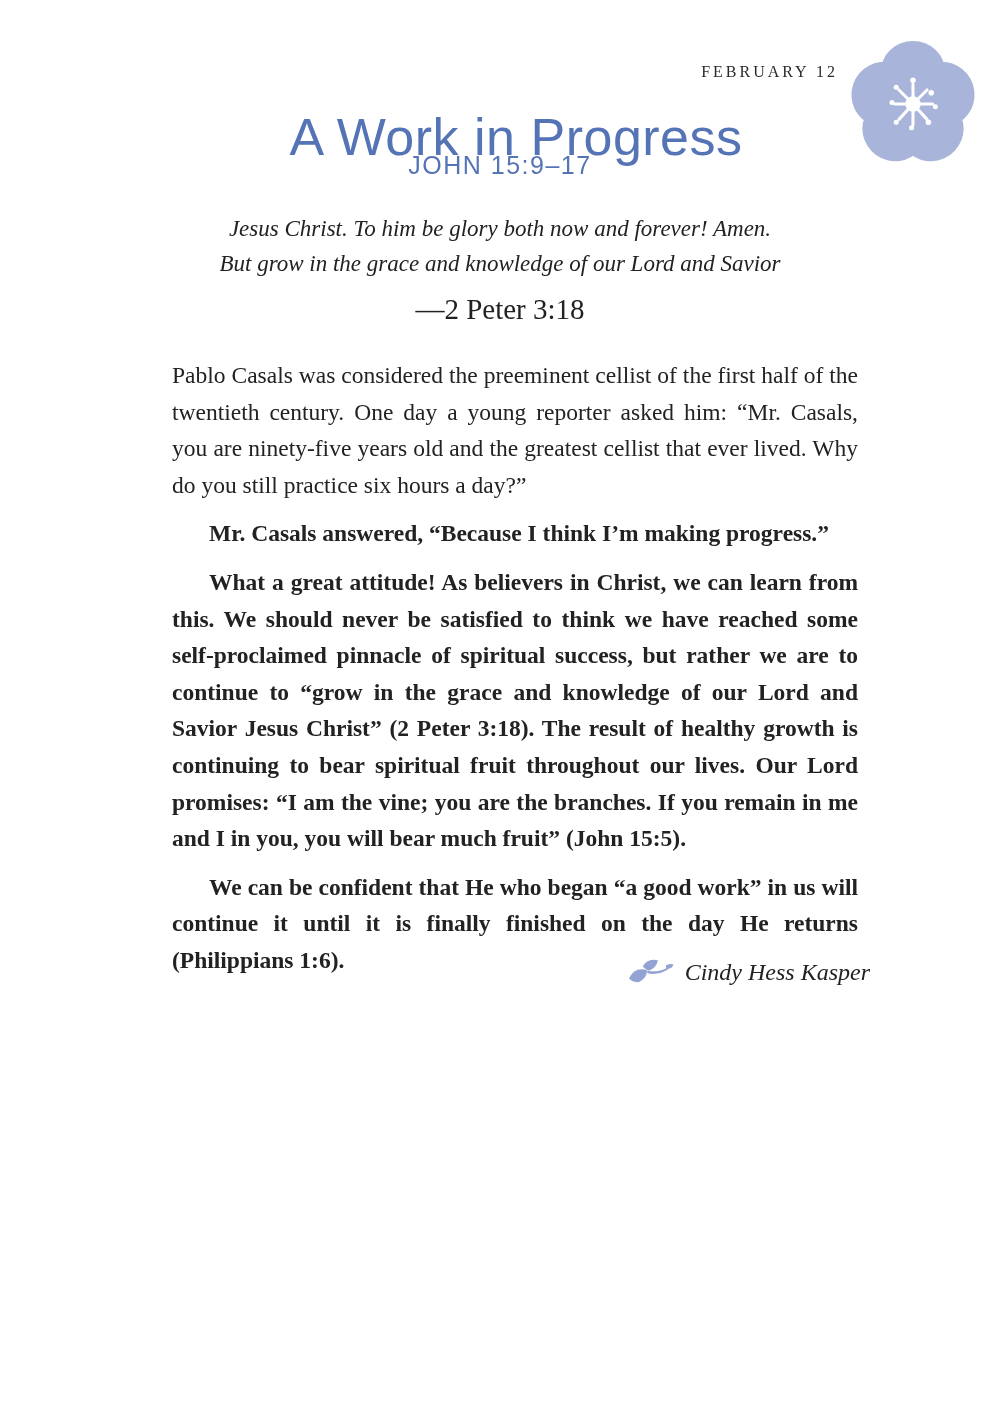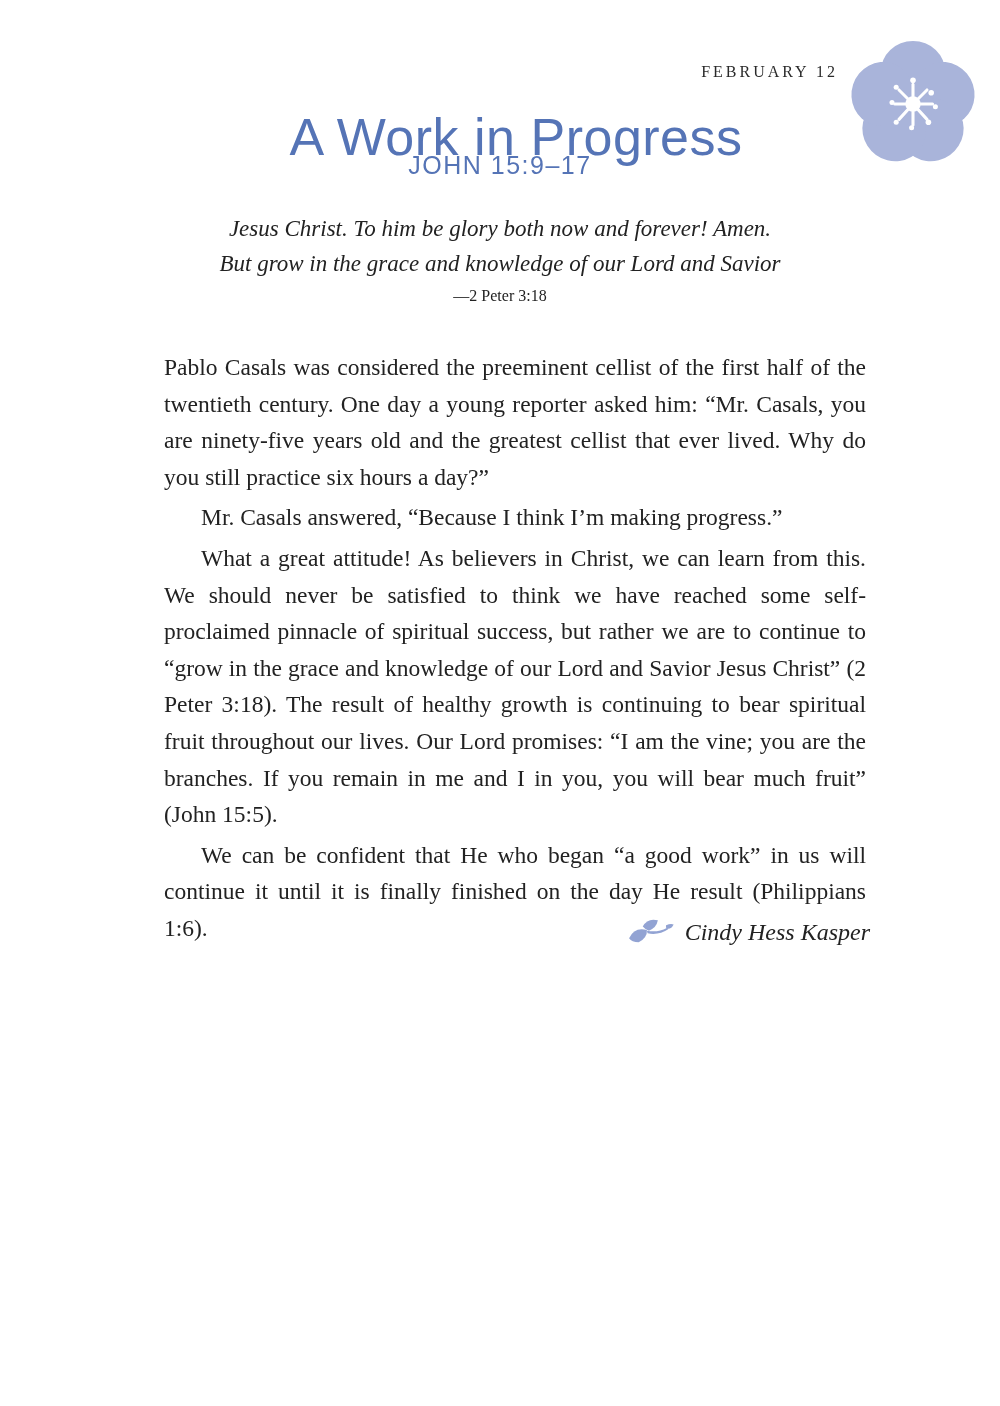--- a/index.html
+++ b/index.html
@@ -66,40 +66,41 @@
     color: var(--accent-blue, #5574b6);
   }
   .epigraph {
     top: 212px;
     font-style: italic;
     font-size: 23px;
     line-height: 34.5px;
     color: var(--body-text, #222222);
   }
   .epigraph-attribution {
-    top: 287px;
-    font-size: 16px;
+    top: 293px;
+    font-size: 29px;
     color: var(--body-text, #222222);
   }
 
   
   .body-col {
     position: absolute;
     top: 345px;
     left: 160px;
     width: 710px;
     font-size: 23.5px;
     line-height: 36.6px;
   }
   .body-col p {
-    margin: 4px;
+    margin: 12px;
     text-align: justify;
   }
   .body-col p + p {
     text-indent: 37px;
+    font-weight: bold;
   }
 
   
   .signature-row {
     display: flex;
     justify-content: flex-end;
     align-items: center;
     gap: 10px;
     margin-top: -36.6px;
     height: 36.6px;
@@ -166,21 +167,21 @@
     <div>Jesus Christ. To him be glory both now and forever! Amen.</div>
     <div>But grow in the grace and knowledge of our Lord and Savior</div>
   </div>
 
   <div class="center-col epigraph-attribution">—2 Peter 3:18</div>
 
   <div class="body-col">
     <p>Pablo Casals was considered the preeminent cellist of the first half of the twentieth century. One day a young reporter asked him: “Mr. Casals, you are ninety-five years old and the greatest cellist that ever lived. Why do you still practice six hours a day?”</p>
     <p>Mr. Casals answered, “Because I think I’m making progress.”</p>
     <p>What a great attitude! As believers in Christ, we can learn from this. We should never be satisfied to think we have reached some self-proclaimed pinnacle of spiritual success, but rather we are to continue to “grow in the grace and knowledge of our Lord and Savior Jesus Christ” (2 Peter 3:18). The result of healthy growth is continuing to bear spiritual fruit throughout our lives. Our Lord promises: “I am the vine; you are the branches. If you remain in me and I in you, you will bear much fruit” (John 15:5).</p>
-    <p>We can be confident that He who began “a good work” in us will continue it until it is finally finished on the day He result (Philippians 1:6).</p>
+    <p>We can be confident that He who began “a good work” in us will continue it until it is finally finished on the day He returns (Philippians 1:6).</p>
 
     <div class="signature-row">
       <span class="leaf-wrap">
         <svg viewBox="0 0 70 46" aria-hidden="true">
           <g fill="currentColor">
             <path d="M3 32 Q11 15 29 20 Q30 31 17 38 Q7 38 3 32 Z"></path>
             <path d="M23 15 Q30 2 45 6 Q43 17 32 21 Q26 19 23 15 Z"></path>
             <path d="M29 21 Q45 24 58 17 Q61 17 60 19 Q47 28 30 25 Z"></path>
             <path d="M57 13 Q64 10 68 12 Q65 19 58 18 Q56 16 57 13 Z"></path>
           </g>

